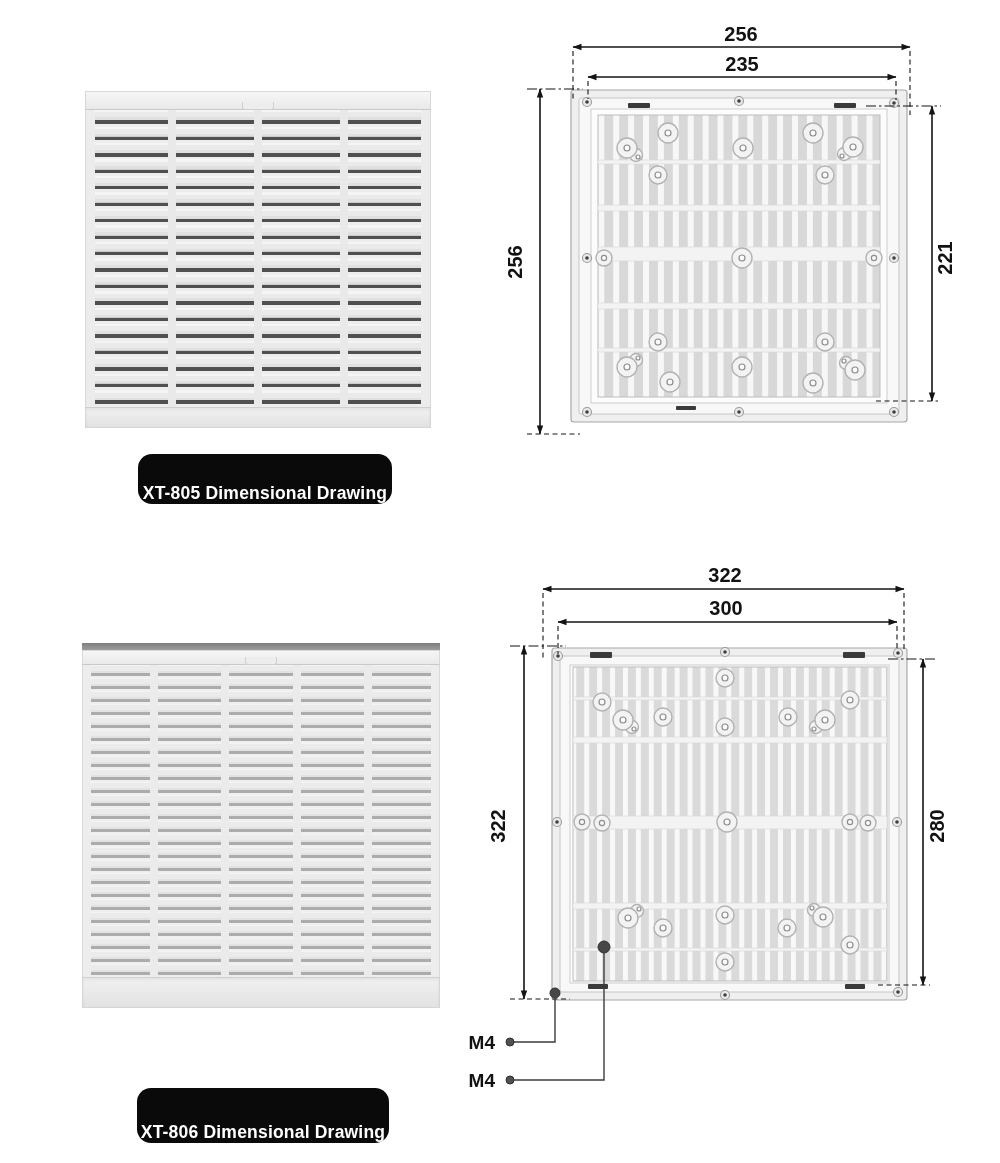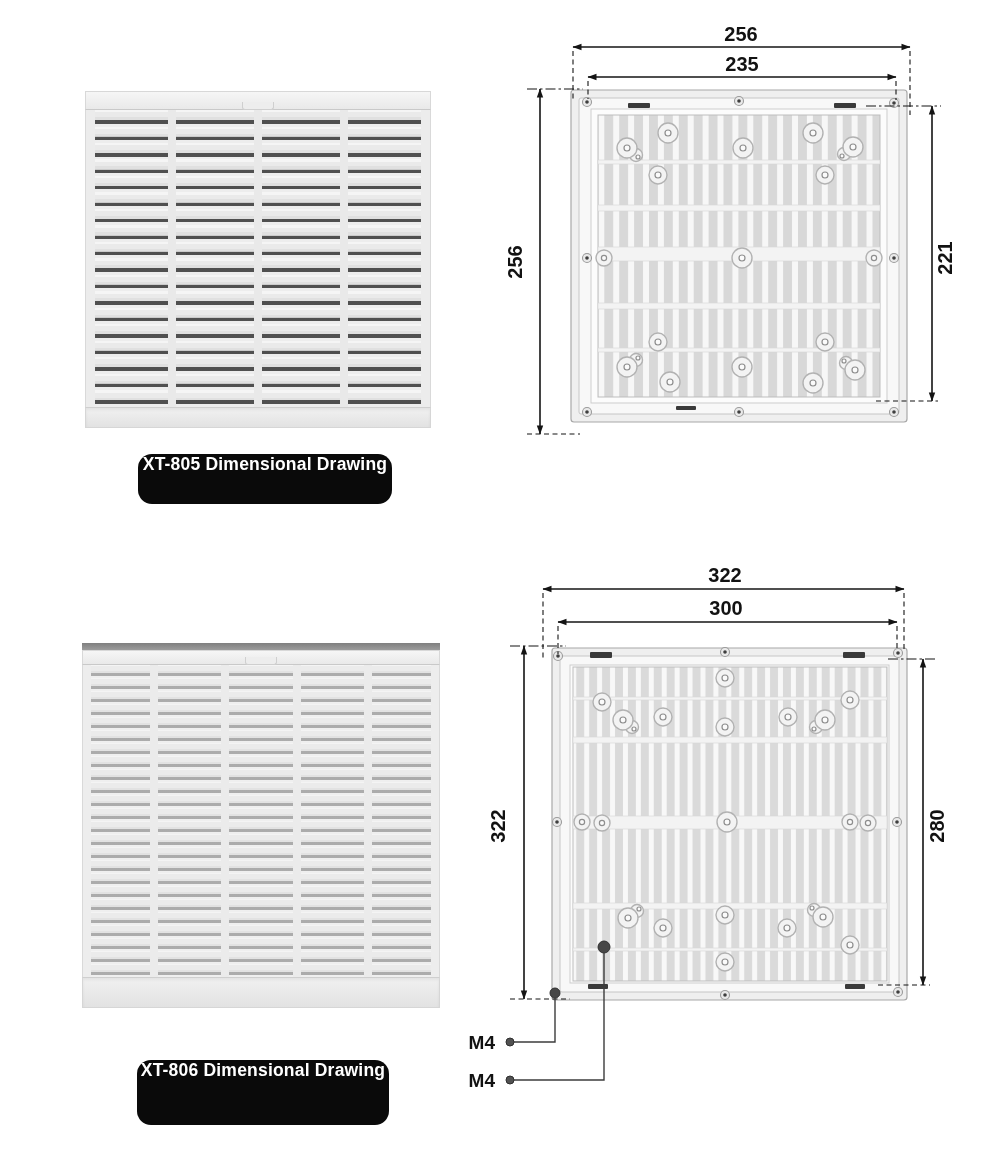--- a/index.html
+++ b/index.html
@@ -31,21 +31,21 @@
       linear-gradient(90deg, rgba(0,0,0,0) 0 18.9%, #ebebeb 18.9% 21.1%, rgba(0,0,0,0) 21.1% 38.9%, #ebebeb 38.9% 41.1%, rgba(0,0,0,0) 41.1% 58.9%, #ebebeb 58.9% 61.1%, rgba(0,0,0,0) 61.1% 78.9%, #ebebeb 78.9% 81.1%, rgba(0,0,0,0) 81.1% 100%),
       repeating-linear-gradient(180deg, rgba(0,0,0,0) 0 8px, rgba(105,105,105,0.5) 8px 10.8px, rgba(0,0,0,0) 10.8px 13px),
       repeating-linear-gradient(180deg, #f4f4f4 0 1.5px, #ebebeb 1.5px 6px, #e2e2e2 6px 7.8px, #d4d4d4 7.8px 8.2px, #efefef 8.2px 13px);
   }
   .fv-base { background:linear-gradient(#f1f1f1,#e2e2e2); border:1px solid #d6d6d6; border-top:1px solid #cfcfcf;
              box-shadow:inset 0 2px 3px rgba(0,0,0,0.06); }
   .fv-darkstrip { background:linear-gradient(#7f7f7f,#9c9c9c); }
 
   
   .badge { position:absolute; background:#0a0a0a; border-radius:14px; color:#ffffff;
-           display:flex; align-items:flex-start; justify-content:center;
+           display:flex; align-items:flex-end; justify-content:center;
            font-weight:700; font-size:17.5px; letter-spacing:0.2px; }
 
   
   .dl   { stroke:#141414; stroke-width:1.6; }
   .ext  { stroke:#141414; stroke-width:1.1; fill:none; stroke-dasharray:5 3.5; }
   .extdd{ stroke:#141414; stroke-width:1.1; fill:none; stroke-dasharray:10 3 2.5 3; }
   .dt   { font-family:"Liberation Sans",sans-serif; font-weight:bold; font-size:20px; fill:#121212; text-anchor:middle; }
   .bossc{ fill:#f3f3f3; stroke:#b2b2b2; stroke-width:1.4; }
   .bossh{ fill:#fbfbfb; stroke:#8e8e8e; stroke-width:1.2; }
   .fscrew{ fill:#eaeaea; stroke:#9b9b9b; stroke-width:1.1; }
@@ -430,15 +430,15 @@
     <circle class="darkscrew" cx="144" cy="387" r="6"></circle>
     <polyline class="leader" points="95,438 95,482 54,482"></polyline>
     <circle class="mdot" cx="50" cy="482" r="4"></circle>
     <text class="dt" x="35" y="489" style="text-anchor:end; font-size:19px;">M4</text>
     <polyline class="leader" points="144,393 144,520 54,520"></polyline>
     <circle class="mdot" cx="50" cy="520" r="4"></circle>
     <text class="dt" x="35" y="527" style="text-anchor:end; font-size:19px;">M4</text>
   </g>
 </svg>
 
-<div class="badge" style="left:137px; top:1060px; width:252px; height:65px;">
+<div class="badge" style="left:137px; top:1088px; width:252px; height:55px;">
   <span>XT-806 Dimensional Drawing</span>
 </div>
 
 </body></html>

